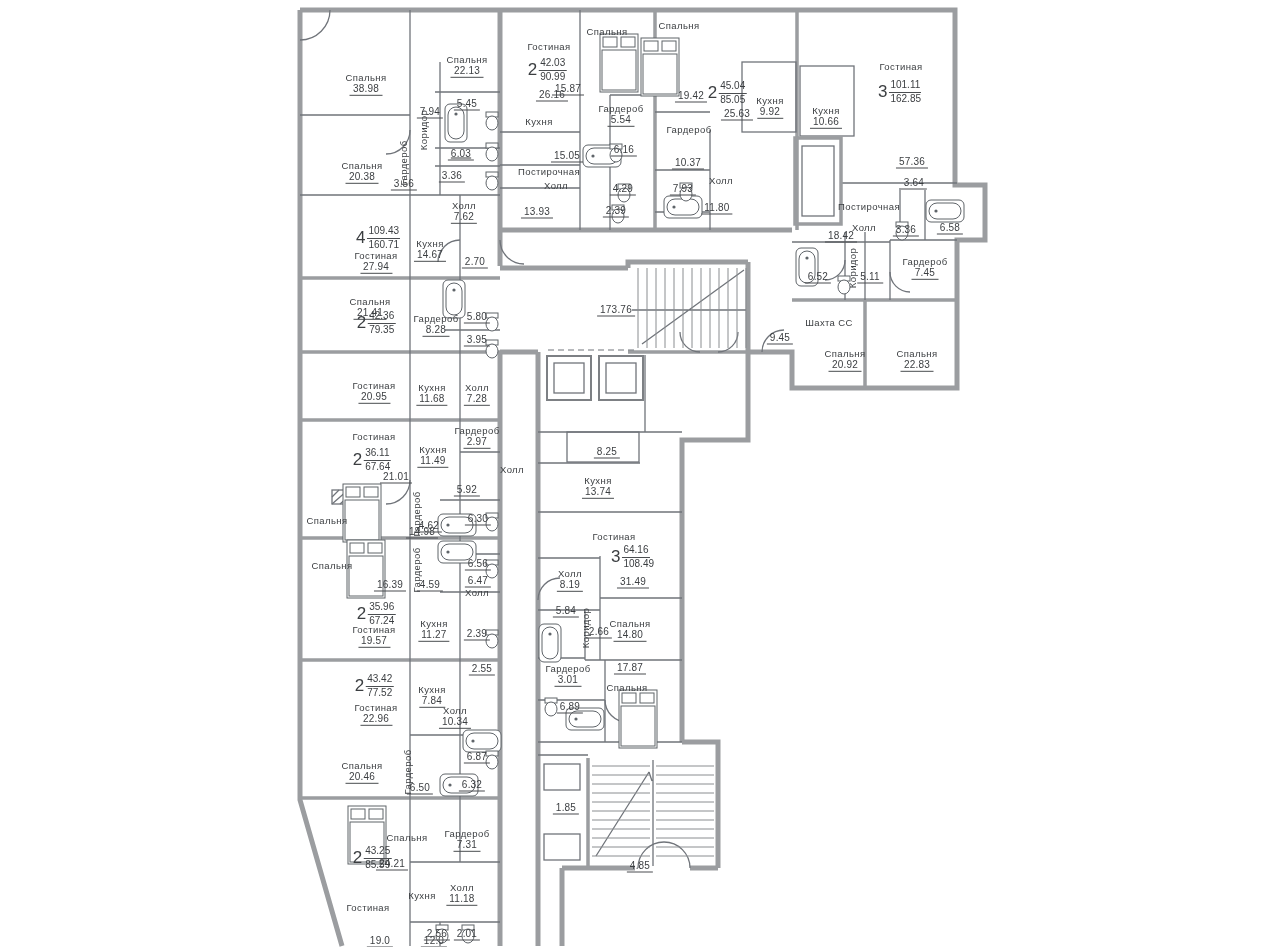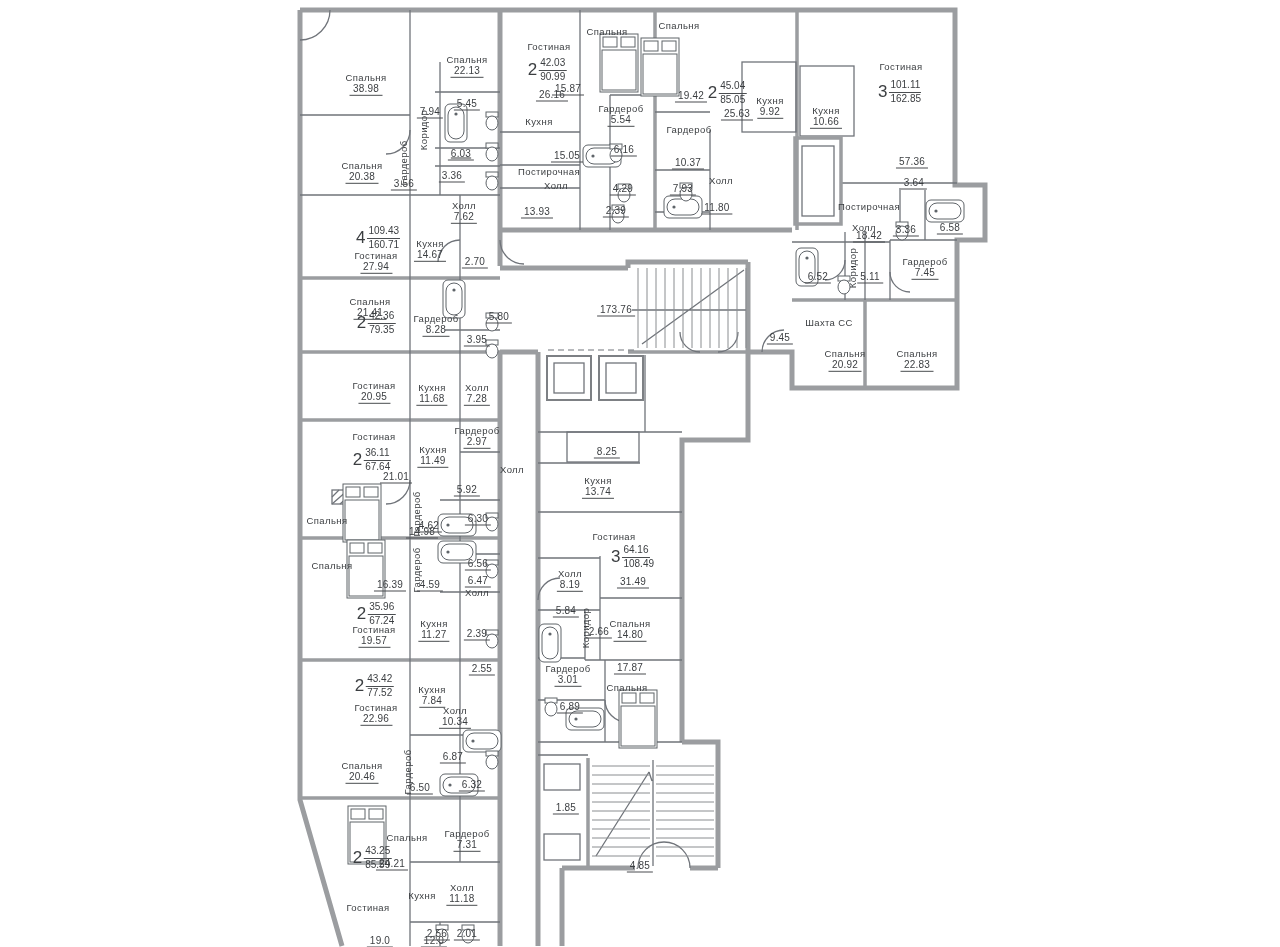--- a/index.html
+++ b/index.html
@@ -251,21 +251,21 @@
         <span class="ar">2.70</span>
       </div>
       <div class="lbl" style="left: 370px; top: 308px;">
         <span class="nm">Спальня</span>
         <span class="ar">21.41</span>
       </div>
       <div class="lbl" style="left: 436px; top: 325px;">
         <span class="nm">Гардероб</span>
         <span class="ar">8.28</span>
       </div>
-      <div class="lbl" style="left: 499px; top: 317px; align-items: center;">
+      <div class="lbl" style="left: 477px; top: 317px; align-items: center;">
         <span class="ar">5.80</span>
       </div>
       <div class="lbl" style="left: 477px; top: 340px;">
         <span class="ar">3.95</span>
       </div>
       <div class="lbl" style="left: 374px; top: 392px;">
         <span class="nm">Гостиная</span>
         <span class="ar">20.95</span>
       </div>
       <div class="lbl" style="left: 432px; top: 394px;">
@@ -351,21 +351,21 @@
         <span class="ar">22.96</span>
       </div>
       <div class="lbl" style="left: 432px; top: 696px;">
         <span class="nm">Кухня</span>
         <span class="ar">7.84</span>
       </div>
       <div class="lbl" style="left: 455px; top: 717px;">
         <span class="nm">Холл</span>
         <span class="ar">10.34</span>
       </div>
-      <div class="lbl" style="left: 453px; top: 757px;">
+      <div class="lbl" style="left: 477px; top: 757px;">
         <span class="ar">6.87</span>
       </div>
       <div class="lbl" style="left: 362px; top: 772px;">
         <span class="nm">Спальня</span>
         <span class="ar">20.46</span>
       </div>
       <div class="lbl vert" style="left: 408px; top: 772px;">
         <span class="nm">Гардероб</span>
       </div>
       <div class="lbl" style="left: 420px; top: 788px;">
@@ -492,21 +492,21 @@
       </div>
       <div class="lbl" style="left: 906px; top: 230px;">
         <span class="ar">3.36</span>
       </div>
       <div class="lbl" style="left: 950px; top: 228px;">
         <span class="ar">6.58</span>
       </div>
       <div class="lbl" style="left: 864px; top: 228px;">
         <span class="nm">Холл</span>
       </div>
-      <div class="lbl" style="left: 841px; top: 236px; margin-left: 28px;">
+      <div class="lbl" style="left: 841px; top: 236px;">
         <span class="ar">18.42</span>
       </div>
       <div class="lbl vert" style="left: 853px; top: 268px;">
         <span class="nm">Коридор</span>
       </div>
       <div class="lbl" style="left: 870px; top: 277px;">
         <span class="ar">5.11</span>
       </div>
       <div class="lbl" style="left: 818px; top: 277px;">
         <span class="ar">6.52</span>

